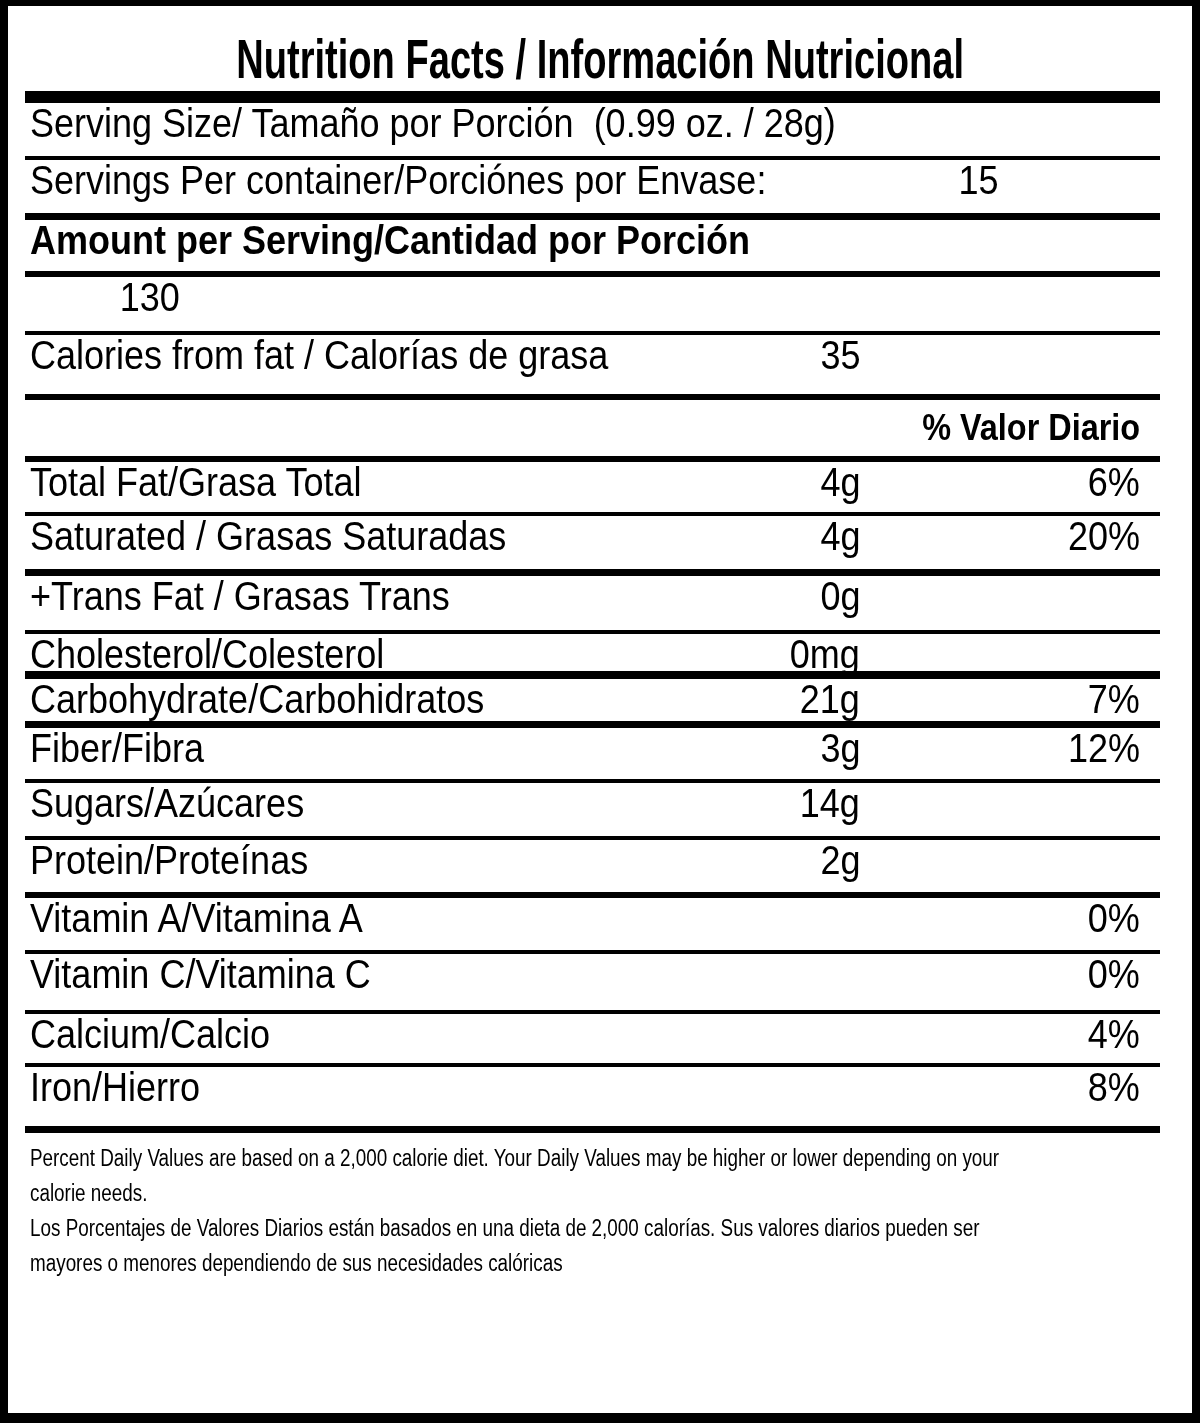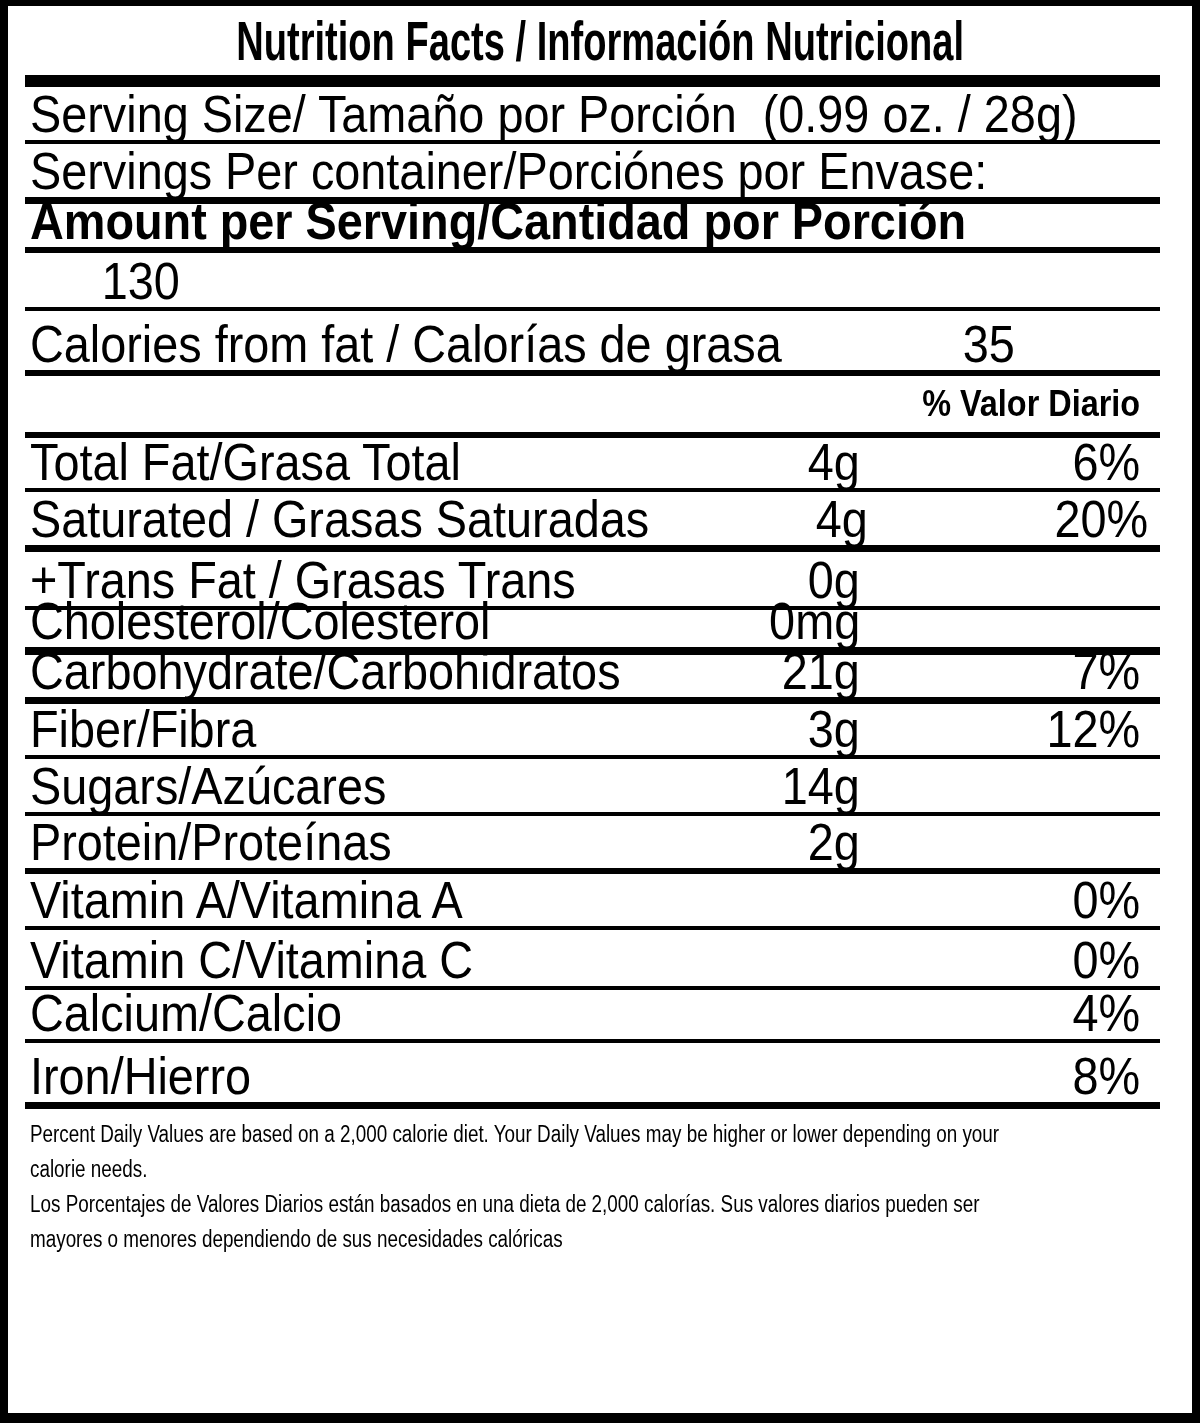--- a/index.html
+++ b/index.html
@@ -30,45 +30,45 @@
     margin-right: 32px;
   }
   .h4  { height: 4px; }
   .h6  { height: 6px; }
   .h7  { height: 7px; }
   .h12 { height: 12px; }
   
   .row {
     flex: none;
     display: flex;
-    align-items: flex-end;
+    align-items: flex-start;
     line-height: 1;
     padding: 0 52px 0 22px;
-    font-size: 52px;
+    font-size: 40px;
   }
   .cell-label { flex: 1 1 auto; text-align: left;  white-space: nowrap; overflow: visible; }
   .cell-amt   { flex: 0 0 150px; text-align: right; white-space: nowrap; }
   .cell-dv    { flex: 0 0 280px; text-align: right; white-space: nowrap; }
   
   .t {
     display: inline-block;
     white-space: nowrap;
     transform: scaleX(0.9);
     transform-origin: 0 50%;
   }
   .cell-amt .t, .cell-dv .t, .right-cell .t {
     transform-origin: 100% 50%;
   }
   .bold { font-weight: bold; }
   
   .title-zone {
     flex: none;
-    height: 69px;
-    display: flex;
-    align-items: center;
+    height: 85px;
+    display: flex;
+    align-items: flex-end;
     justify-content: center;
     border-radius: 19px;
   }
   .title-text {
     font-size: 56px;
     font-weight: bold;
     white-space: nowrap;
     display: inline-block;
     transform: scaleX(0.68);
     transform-origin: 50% 50%;
@@ -111,21 +111,21 @@
   </div>
   <div class="rule h4"></div>
 
   <div class="row" style="height:53px">
     <span class="cell-label"><span class="t">Servings Per container/Porciónes por Envase:</span></span>
     <span class="cell-amt"><span class="t">15</span></span>
     <span class="cell-dv"></span>
   </div>
   <div class="rule h7"></div>
 
-  <div class="row bold" style="height:43px">
+  <div class="row bold" style="height:51px">
     <span class="cell-label"><span class="t">Amount per Serving/Cantidad por Porción</span></span>
   </div>
   <div class="rule h6"></div>
 
   <div class="row" style="height:54px">
     <span class="cell-amt"><span class="t">130</span></span>
     <span class="cell-dv"></span>
   </div>
   <div class="rule h4"></div>
 

